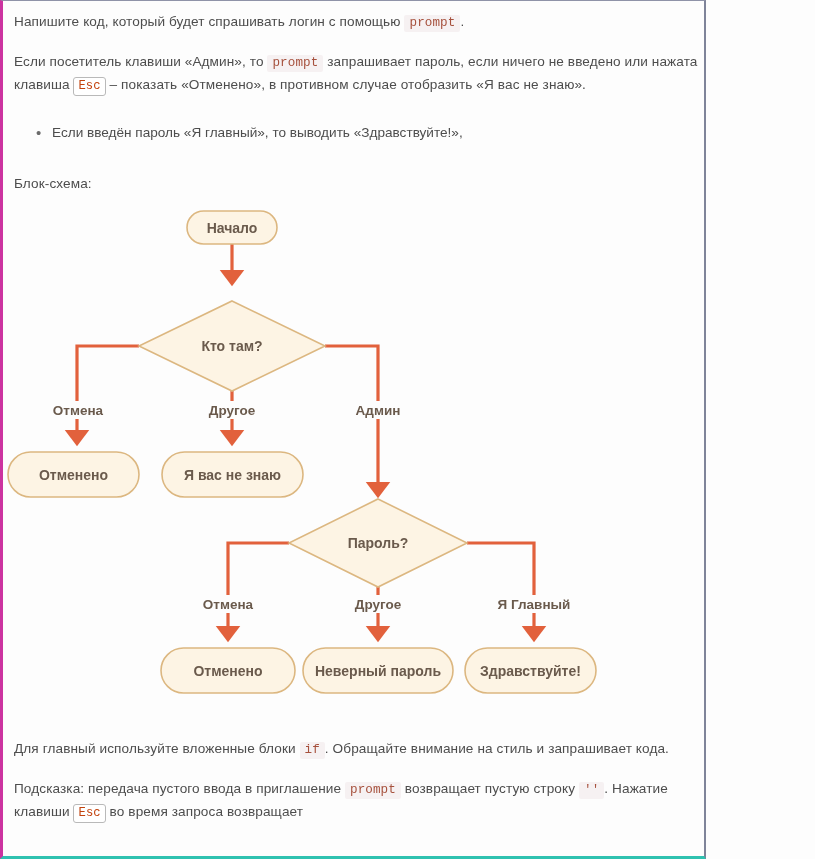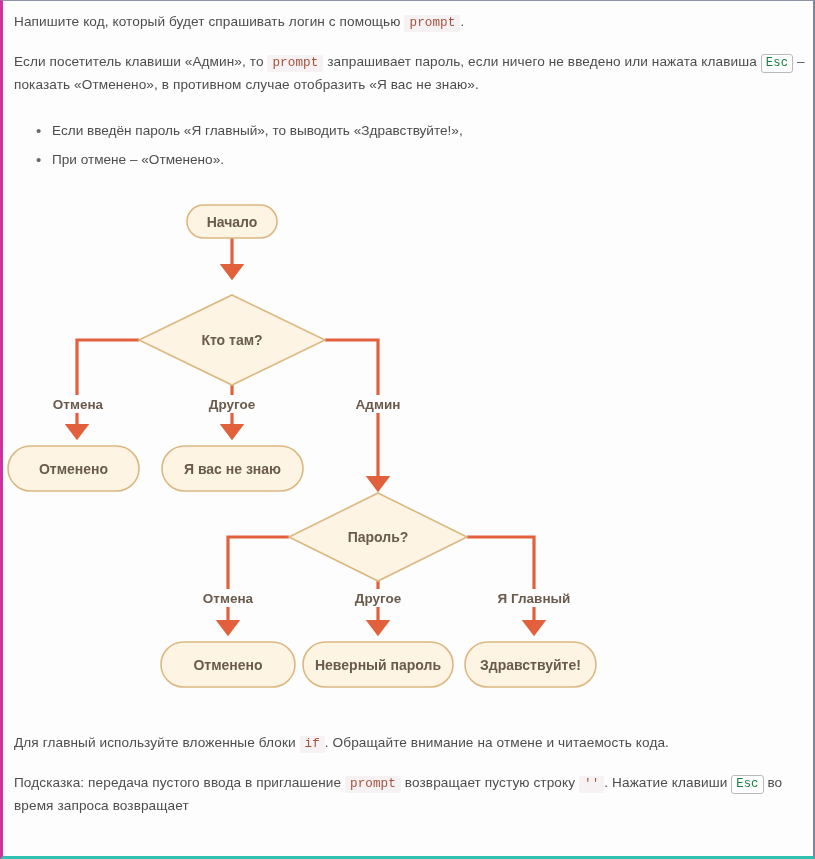--- a/index.html
+++ b/index.html
@@ -6,21 +6,21 @@
   html, body { margin:0; padding:0; }
   body {
     width: 815px; height: 859px;
     background: #fdfdfd;
     font-family: "Liberation Sans", sans-serif;
     overflow: hidden;
   }
   #page {
     position: relative;
     box-sizing: border-box;
-    width: 815px; height: 859px;
+    width: 706px; height: 859px;
     background: #fdfdfd;
     border-left: 3px solid #cc33a0;
     border-right: 2px solid #7f8499;
     border-top: 1px solid #8f93a8;
     border-bottom: 3px solid #2fc2b0;
     padding: 10px 4px 0 11px;
   }
   p.para {
     margin: 0 0 0 0;
     font-size: 13.6px;
@@ -35,29 +35,29 @@
     background: #f6f1f2;
     color: #a6503c;
     font-size: 12.6px;
     padding: 1px 5px 2px 5px;
     border-radius: 2px;
     white-space: pre;
   }
   kbd.key {
     font-family: "Liberation Mono", monospace;
     font-size: 12.2px;
-    color: #15803d;
+    color: #c2410c;
     background: #fff;
     border: 1px solid #b9b9b9;
     border-radius: 3px;
     padding: 1px 4px 2px 4px;
     white-space: pre;
   }
   ul.bullets {
-    margin: 4px 0 0 0;
+    margin: 4px 0 12px 0;
     padding-left: 22px;
     list-style: none;
   }
   ul.bullets li {
     font-size: 13.6px;
     line-height: 29px;
     color: #4d4d4d;
     position: relative;
     padding-left: 16px;
   }
@@ -93,25 +93,25 @@
 
   <div class="gap"></div>
 
   <p class="para"><span>Если посетитель клавиши «Админ», то </span><code class="inline">prompt</code><span> запрашивает пароль, если ничего не введено или нажата клавиша </span><kbd class="key">Esc</kbd><span> – показать «Отменено», в противном случае отобразить «Я вас не знаю».</span></p>
 
   <div class="gap"></div>
 
 
   <ul class="bullets">
     <li>Если введён пароль «Я главный», то выводить «Здравствуйте!»,</li>
-    <li>При отмене – «Отменено».</li>
   </ul>
 
   <div class="gap-sm"></div>
 
+  <p class="para">Блок-схема:</p>
 
   <div id="flow-wrap">
     <svg id="flow" width="815" height="536" viewBox="0 0 815 536">
       <defs>
         <marker id="ah" markerWidth="9" markerHeight="9" refX="2.6" refY="4.5" orient="auto" markerUnits="strokeWidth">
           <path d="M0,0.6 L0,8.4 L5.2,4.5 z" fill="#e2613c"></path>
         </marker>
       </defs>
 
       <g stroke="#e2613c" stroke-width="3.2" fill="none">
@@ -187,20 +187,20 @@
         <rect x="341" y="395" width="68" height="18" fill="#fdfdfd"></rect>
         <text class="edgelabel" x="375" y="409" text-anchor="middle">Другое</text>
 
         <rect x="488" y="395" width="87" height="18" fill="#fdfdfd"></rect>
         <text class="edgelabel" x="531" y="409" text-anchor="middle">Я Главный</text>
       </g>
     </svg>
   </div>
 
   <div class="tail-wrap">
-    <p class="para"><span>Для главный используйте вложенные блоки </span><code class="inline">if</code><span>. Обращайте внимание на отмене и читаемость кода.</span></p>
+    <p class="para"><span>Для главный используйте вложенные блоки </span><code class="inline">if</code><span>. Обращайте внимание на стиль и запрашивает кода.</span></p>
 
     <div class="gap"></div>
 
     <p class="para"><span>Подсказка: передача пустого ввода в приглашение </span><code class="inline">prompt</code><span> возвращает пустую строку </span><code class="inline">''</code><span>. Нажатие клавиши </span><kbd class="key">Esc</kbd><span> во время запроса возвращает </span></p>
   </div>
 
 </div>
 
 </body></html>

